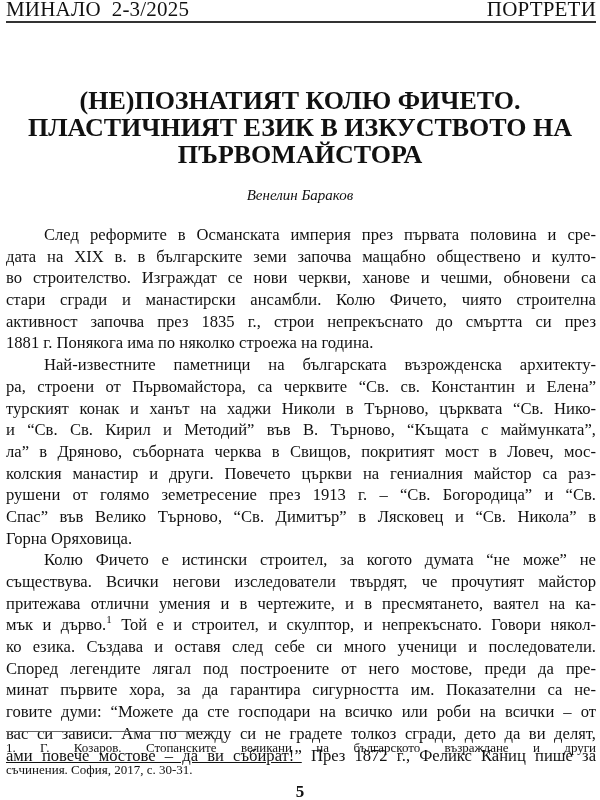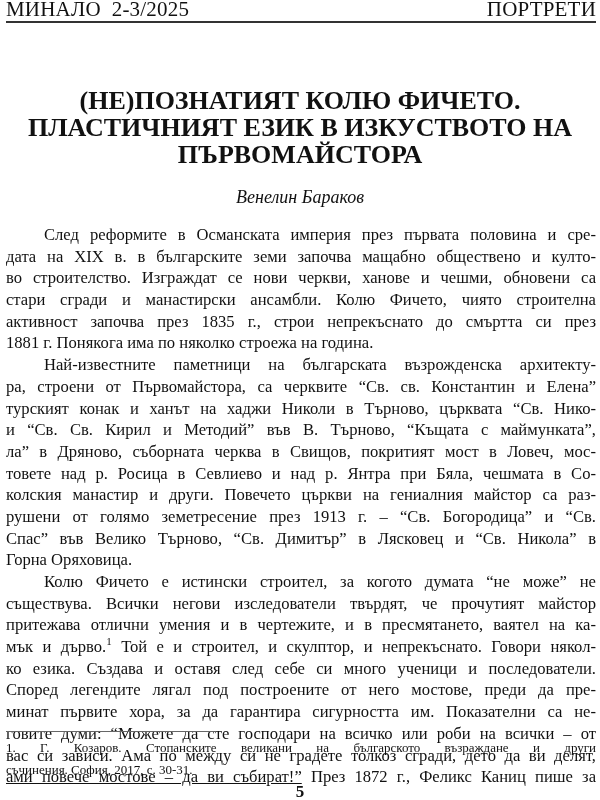--- a/index.html
+++ b/index.html
@@ -15,21 +15,21 @@
   }
   .header-rule {
     position:absolute; left:6px; right:4px; top:21px; height:2px; background:#333;
   }
   .title {
     position:absolute; left:0; right:0; top:87px;
     text-align:center; font-weight:bold; font-size:26px; line-height:27px;
   }
   .author {
     position:absolute; left:0; right:0; top:187px; text-align:center;
-    font-style:italic; font-size:18px;
+    font-style:italic; font-size:15px;
   }
   .body {
     position:absolute; left:6px; width:590px; top:224px;
     font-size:16.6px; line-height:21.7px;
   }
   .line { display:block; white-space:nowrap; text-align:justify; text-align-last:justify; height:21.7px; }
   .line.last { text-align-last:left; }
   .line.indent { padding-left:38px; }
   .underline { text-decoration:underline; }
   sup { font-size:11px; line-height:0; }
@@ -66,21 +66,20 @@
   <span class="line">дата на XIX в. в българските земи започва мащабно обществено и култо-</span>
   <span class="line">во строителство. Изграждат се нови черкви, ханове и чешми, обновени са</span>
   <span class="line">стари сгради и манастирски ансамбли. Колю Фичето, чиято строителна</span>
   <span class="line">активност започва през 1835 г., строи непрекъснато до смъртта си през</span>
   <span class="line last">1881 г. Понякога има по няколко строежа на година.</span>
   <span class="line indent">Най-известните паметници на българската възрожденска архитекту-</span>
   <span class="line">ра, строени от Първомайстора, са черквите “Св. св. Константин и Елена”</span>
   <span class="line">турският конак и ханът на хаджи Николи в Търново, църквата “Св. Нико-</span>
   <span class="line">и “Св. Св. Кирил и Методий” във В. Търново, “Къщата с маймунката”,</span>
   <span class="line">ла” в Дряново, съборната черква в Свищов, покритият мост в Ловеч, мос-</span>
-  <span class="line">товете над р. Росица в Севлиево и над р. Янтра при Бяла, чешмата в Со-</span>
   <span class="line">колския манастир и други. Повечето църкви на гениалния майстор са раз-</span>
   <span class="line">рушени от голямо земетресение през 1913 г. – “Св. Богородица” и “Св.</span>
   <span class="line">Спас” във Велико Търново, “Св. Димитър” в Лясковец и “Св. Никола” в</span>
   <span class="line last">Горна Оряховица.</span>
   <span class="line indent">Колю Фичето е истински строител, за когото думата “не може” не</span>
   <span class="line">съществува. Всички негови изследователи твърдят, че прочутият майстор</span>
   <span class="line">притежава отлични умения и в чертежите, и в пресмятането, ваятел на ка-</span>
   <span class="line"><span>мък и дърво.</span><sup>1</sup> <span>Той е и строител, и скулптор, и непрекъснато. Говори някол-</span></span>
   <span class="line">ко езика. Създава и оставя след себе си много ученици и последователи.</span>
   <span class="line">Според легендите лягал под построените от него мостове, преди да пре-</span>

